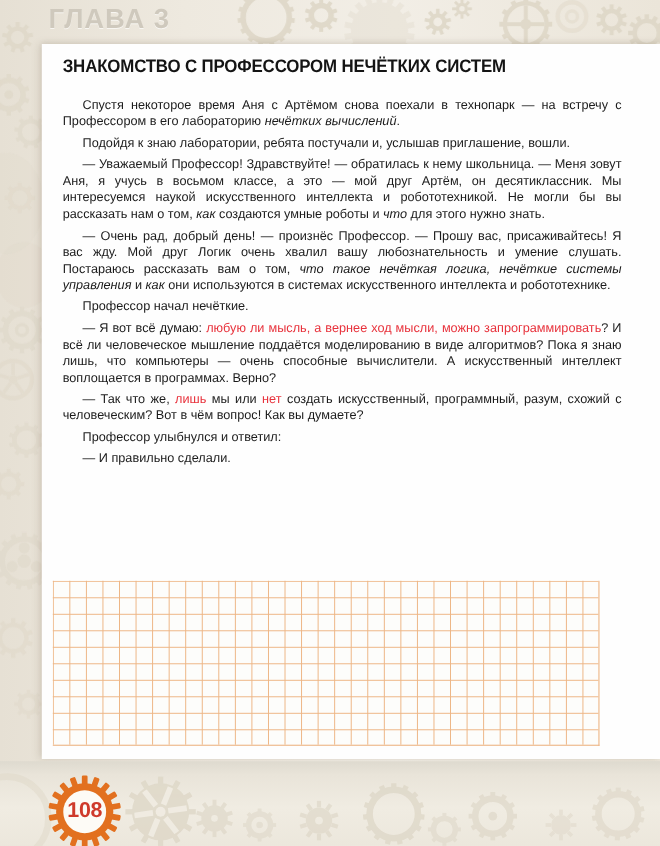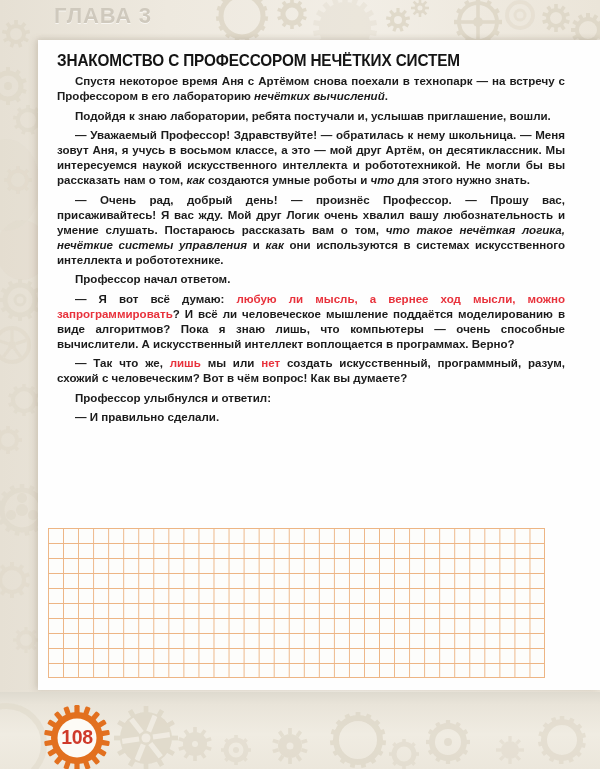--- a/index.html
+++ b/index.html
@@ -35,22 +35,22 @@
     left: 38px; top: 40px;
     width: 562px; height: 650px;
     background: #fefefe;
     box-shadow: -3px 0 7px rgba(120,105,85,0.18), 0 -2px 5px rgba(120,105,85,0.10);
     overflow: hidden;
   }
 
   
   #chapter-label {
     position: absolute;
-    left: 54px; top: 3px;
-    font-size: 22px;
+    left: 44px; top: 3px;
+    font-size: 25px;
     font-weight: bold;
     letter-spacing: 0.8px;
     color: #cfc9bd;
     font-family: "Liberation Sans", sans-serif;
     text-shadow: 0 1px 0 rgba(255,255,255,0.65);
     z-index: 4;
   }
 
   
   .inner {
@@ -65,21 +65,21 @@
     font-size: 16.4px;
     font-weight: bold;
     letter-spacing: -0.15px;
     color: #141414;
     font-family: "Liberation Sans", sans-serif;
     transform: scaleX(0.935);
     transform-origin: left center;
     white-space: nowrap;
   }
 
-  .prose { margin-top: 4px; font-weight: bold; }
+  .prose { margin-top: 19px; }
 
   p.para {
     margin: 0 0 4.5px 0;
     font-size: 11.55px;
     line-height: 15.0px;
     color: #1b1b1b;
     text-align: justify;
     text-indent: 18px;
     font-family: "Liberation Sans", sans-serif;
     hyphens: none;
@@ -671,21 +671,21 @@
   <div id="content-panel">
     <div class="inner">
 
       <h1 id="page-title">ЗНАКОМСТВО С ПРОФЕССОРОМ НЕЧЁТКИХ СИСТЕМ</h1>
 
       <div class="prose" id="prose">
         <p class="para">Спустя некоторое время Аня с Артёмом снова поехали в технопарк — на встречу с Профессором в его лабораторию <i>нечётких вычислений</i>.</p>
         <p class="para">Подойдя к знаю лаборатории, ребята постучали и, услышав приглашение, вошли.</p>
         <p class="para">— Уважаемый Профессор! Здравствуйте! — обратилась к нему школьница. — Меня зовут Аня, я учусь в восьмом классе, а это — мой друг Артём, он десятиклассник. Мы интересуемся наукой искусственного интеллекта и робототехникой. Не могли бы вы рассказать нам о том, <i>как</i> создаются умные роботы и <i>что</i> для этого нужно знать.</p>
         <p class="para">— Очень рад, добрый день! — произнёс Профессор. — Прошу вас, присаживайтесь! Я вас жду. Мой друг Логик очень хвалил вашу любознательность и умение слушать. Постараюсь рассказать вам о том, <i>что такое нечёткая логика, нечёткие системы управления</i> и <i>как</i> они используются в системах искусственного интеллекта и робототехнике.</p>
-        <p class="para">Профессор начал ответом.</p>
+        <p class="para">Профессор начал нечёткие.</p>
         <p class="para">— Я вот всё думаю: <span class="red">любую ли мысль, а вернее ход мысли, можно запрограммировать</span>? И всё ли человеческое мышление поддаётся моделированию в виде алгоритмов? Пока я знаю лишь, что компьютеры — очень способные вычислители. А искусственный интеллект воплощается в программах. Верно?</p>
         <p class="para">— Так что же, <span class="red">лишь</span> мы или <span class="red">нет</span> создать искусственный, программный, разум, схожий с человеческим? Вот в чём вопрос! Как вы думаете?</p>
         <p class="para">Профессор улыбнулся и ответил:</p>
         <p class="para">— И правильно сделали.</p>
       </div>
     </div>
   </div>
 
   <div id="answer-grid"></div>
 

